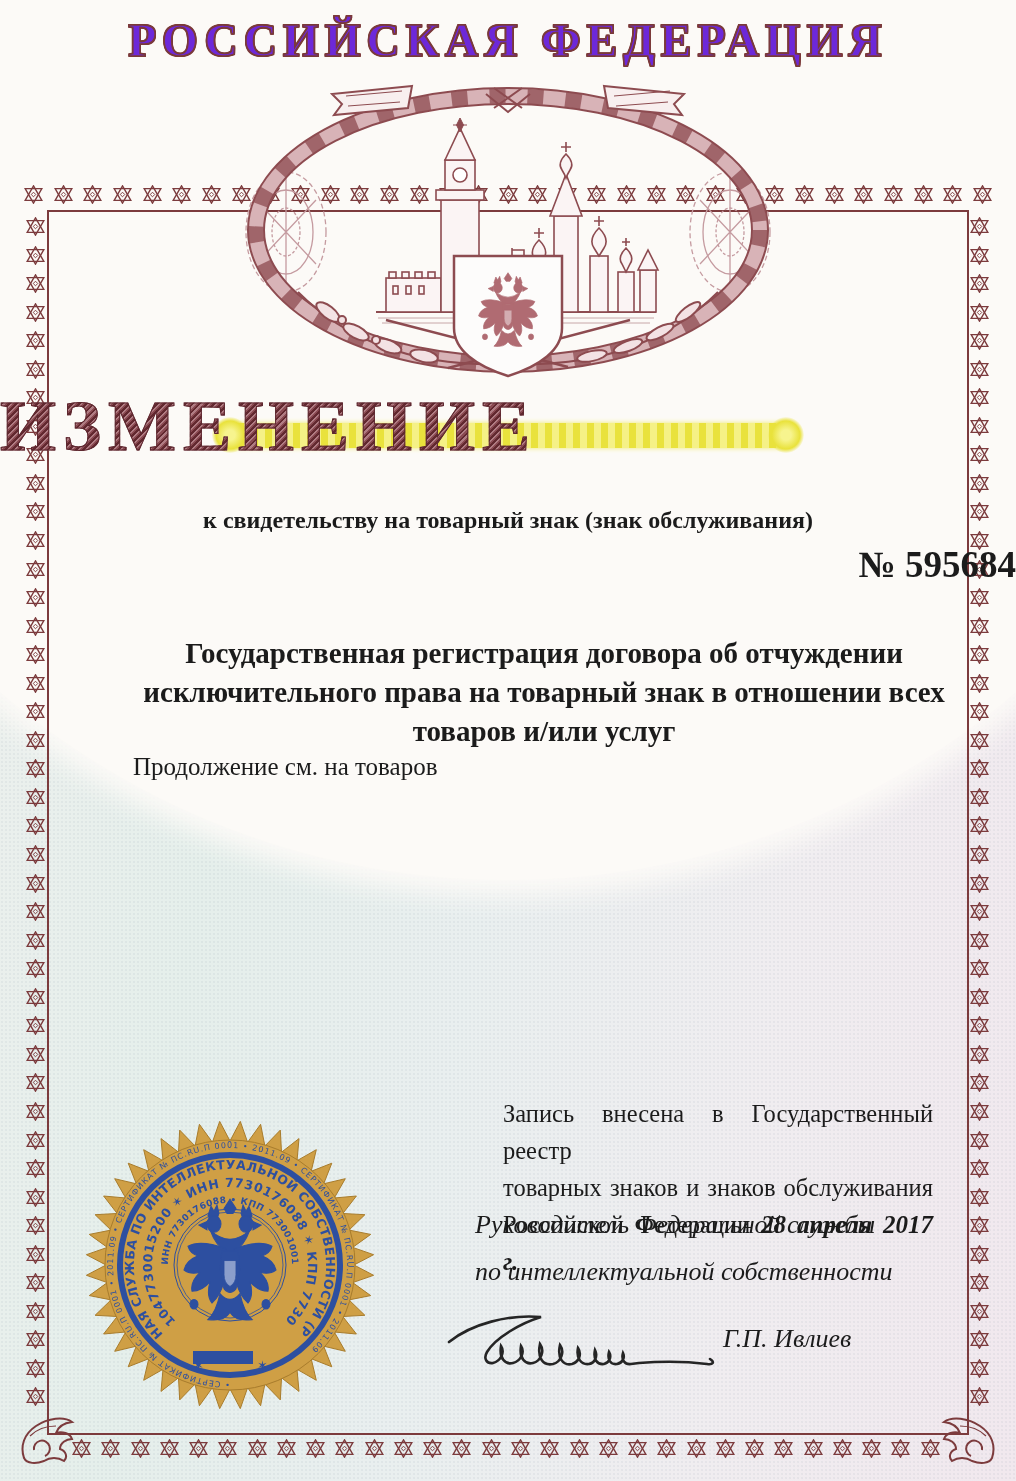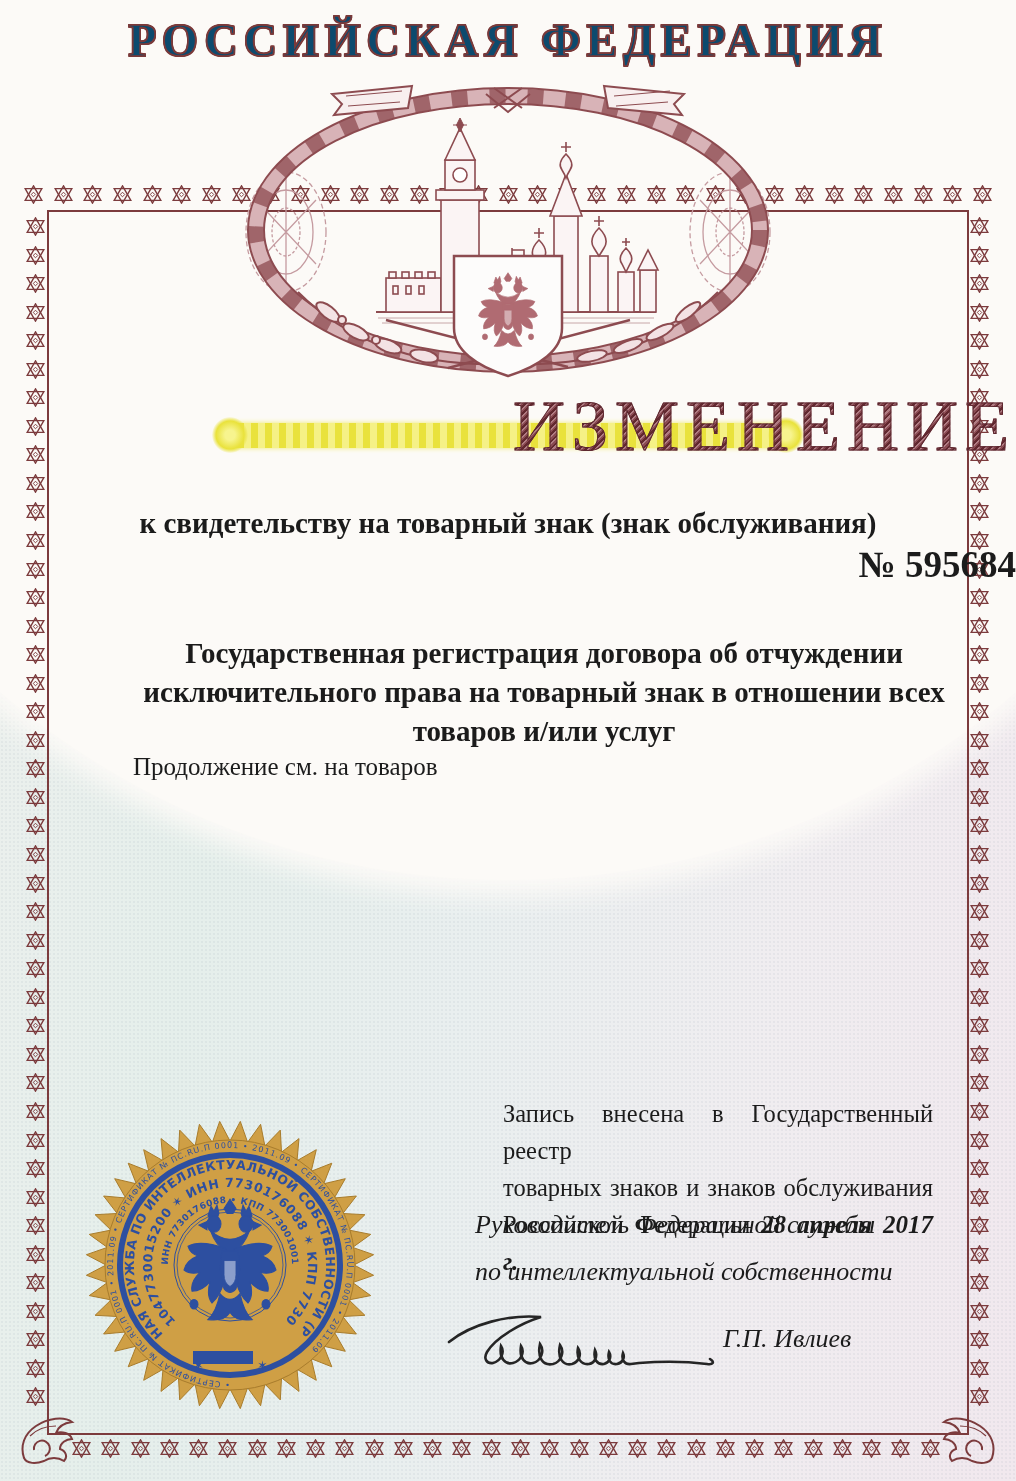--- a/index.html
+++ b/index.html
@@ -24,40 +24,40 @@
   .stars-bottom{left:72px;top:1439px;width:868px;height:20px;}
   .stars-left{left:26px;top:217px;width:20px;height:1190px;flex-direction:column;}
   .stars-right{left:970px;top:217px;width:20px;height:1190px;flex-direction:column;}
   .bstar{width:19px;height:19px;flex:0 0 auto;}
   .corner{position:absolute;width:62px;height:58px;z-index:5;}
   .corner-bl{left:16px;top:1406px;}
   .corner-br{left:938px;top:1406px;transform:scaleX(-1);}
 
   
   .country{left:0;top:14px;width:100%;text-align:center;font-size:46px;font-weight:bold;
-           letter-spacing:6px;color:#0c4a6e;z-index:6;
+           letter-spacing:6px;color:#6d28d9;z-index:6;
            -webkit-text-stroke:1.4px #7b3a3a;
            text-shadow:1px 0 #7b3a3a,-1px 0 #7b3a3a,0 1px #7b3a3a,0 -1px #7b3a3a,
                        1px 1px #7b3a3a,-1px -1px #7b3a3a,1px -1px #7b3a3a,-1px 1px #7b3a3a;}
   .emblem{left:236px;top:80px;z-index:5;}
 
   .band{left:230px;top:423px;width:556px;height:25px;z-index:5;border-radius:4px;
         background:repeating-linear-gradient(90deg,#f5f186 0 7px,#e9e23c 7px 14px);
         box-shadow:0 0 5px #eeea6b;}
   .band::before,.band::after{content:"";position:absolute;top:-6px;width:36px;height:36px;border-radius:50%;
         background:radial-gradient(circle,#f7f48e 20%,#e9e23c 55%,rgba(233,226,60,0) 72%);}
   .band::before{left:-18px;} .band::after{right:-18px;}
-  .doc-title{left:0;top:390px;width:100%;text-align:right;z-index:6;
-        font-size:72px;font-weight:normal;letter-spacing:7px;line-height:1;
+  .doc-title{left:0;top:390px;width:100%;text-align:left;z-index:6;
+        font-size:72px;font-weight:bold;letter-spacing:7px;line-height:1;
         color:#6f3039;-webkit-text-stroke:1px #5c262e;}
   @supports (-webkit-background-clip: text){
     .doc-title{background:repeating-linear-gradient(135deg,#62282f 0 2px,#b07c83 2px 3.5px,#8a4a52 3.5px 5px);
         -webkit-background-clip:text;background-clip:text;color:transparent;}
   }
-  .subtitle{left:0;top:507px;width:100%;text-align:center;font-size:29px;font-weight:bold;z-index:6;}
+  .subtitle{left:0;top:507px;width:100%;text-align:center;font-size:24px;font-weight:bold;z-index:6;}
   .cert-no{left:0;top:543px;width:100%;text-align:right;font-size:37px;font-weight:bold;z-index:6;}
   .reg{left:0;top:634px;width:100%;text-align:center;font-size:29px;font-weight:bold;
        line-height:39px;white-space:pre-line;z-index:6;margin-left:36px;}
   .contin{left:133px;top:753px;font-size:25px;z-index:6;}
   .record{left:499px;top:1091px;width:430px;font-size:24.5px;line-height:37px;z-index:6;
           text-align:justify;text-align-last:justify;white-space:pre-line;}
   .record b i{font-size:25px;}
   .role{left:475px;top:1201px;font-size:26px;font-style:italic;line-height:47px;
         white-space:pre-line;z-index:6;}
   .signature{left:443px;top:1306px;z-index:6;}

